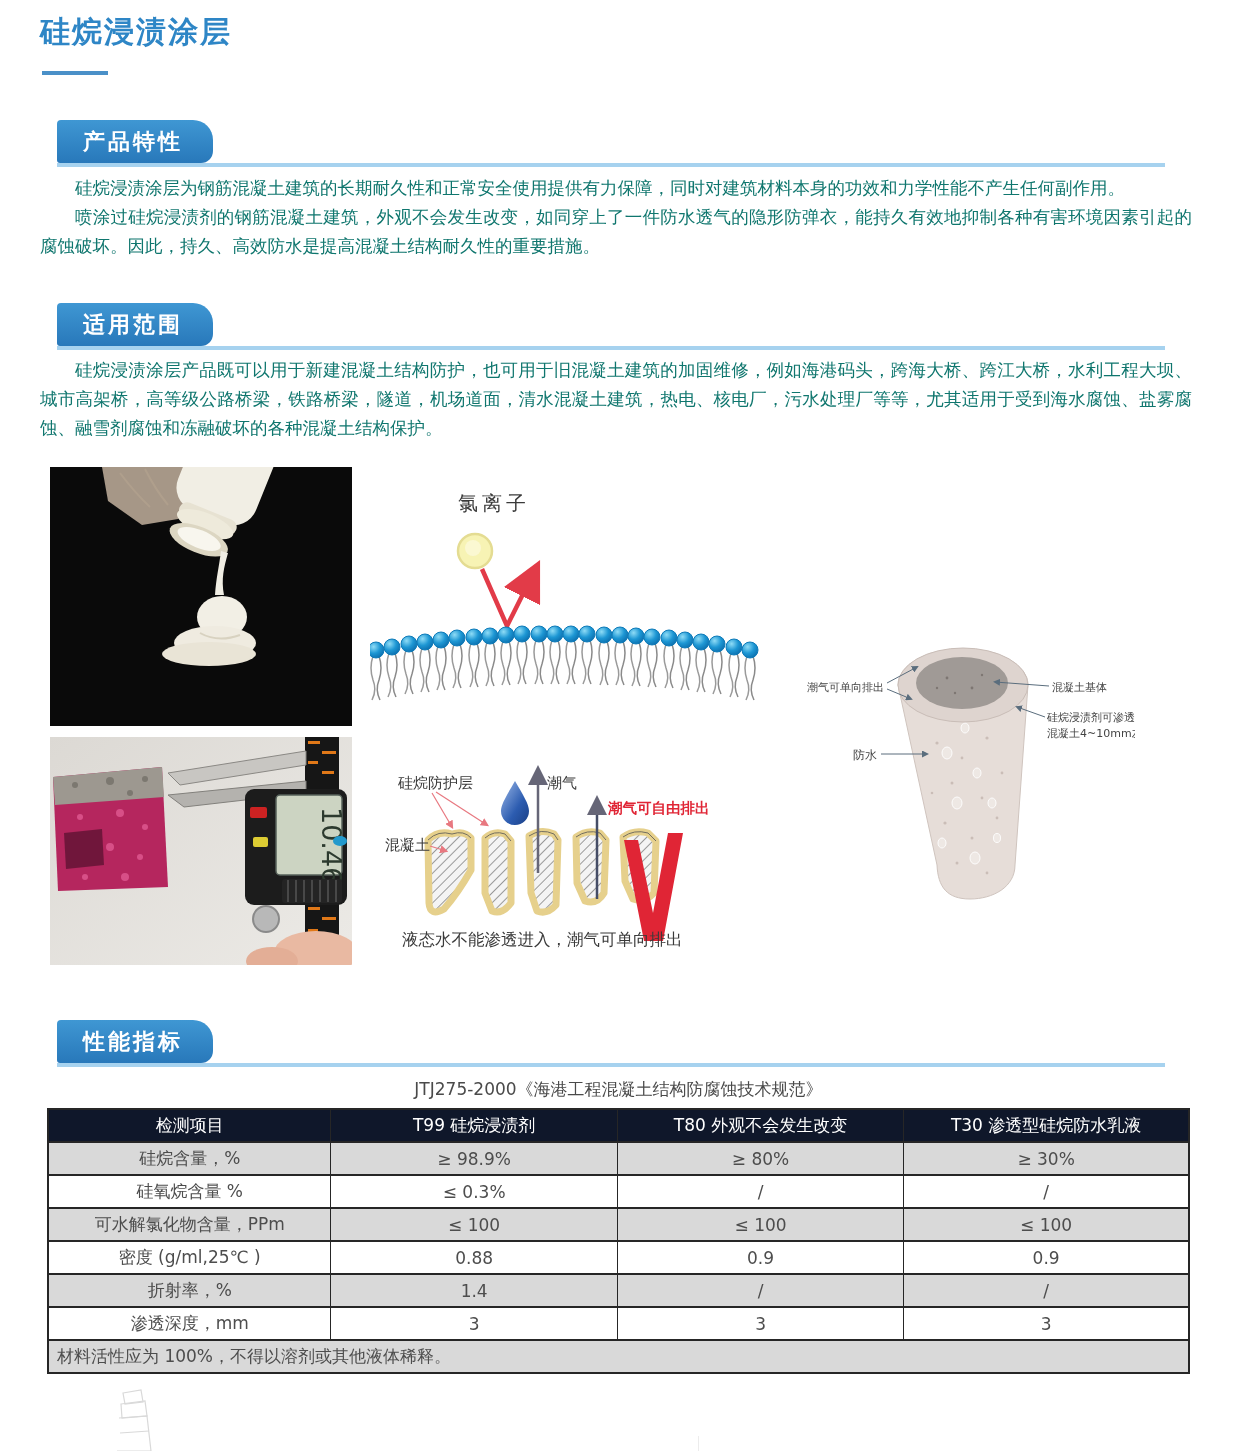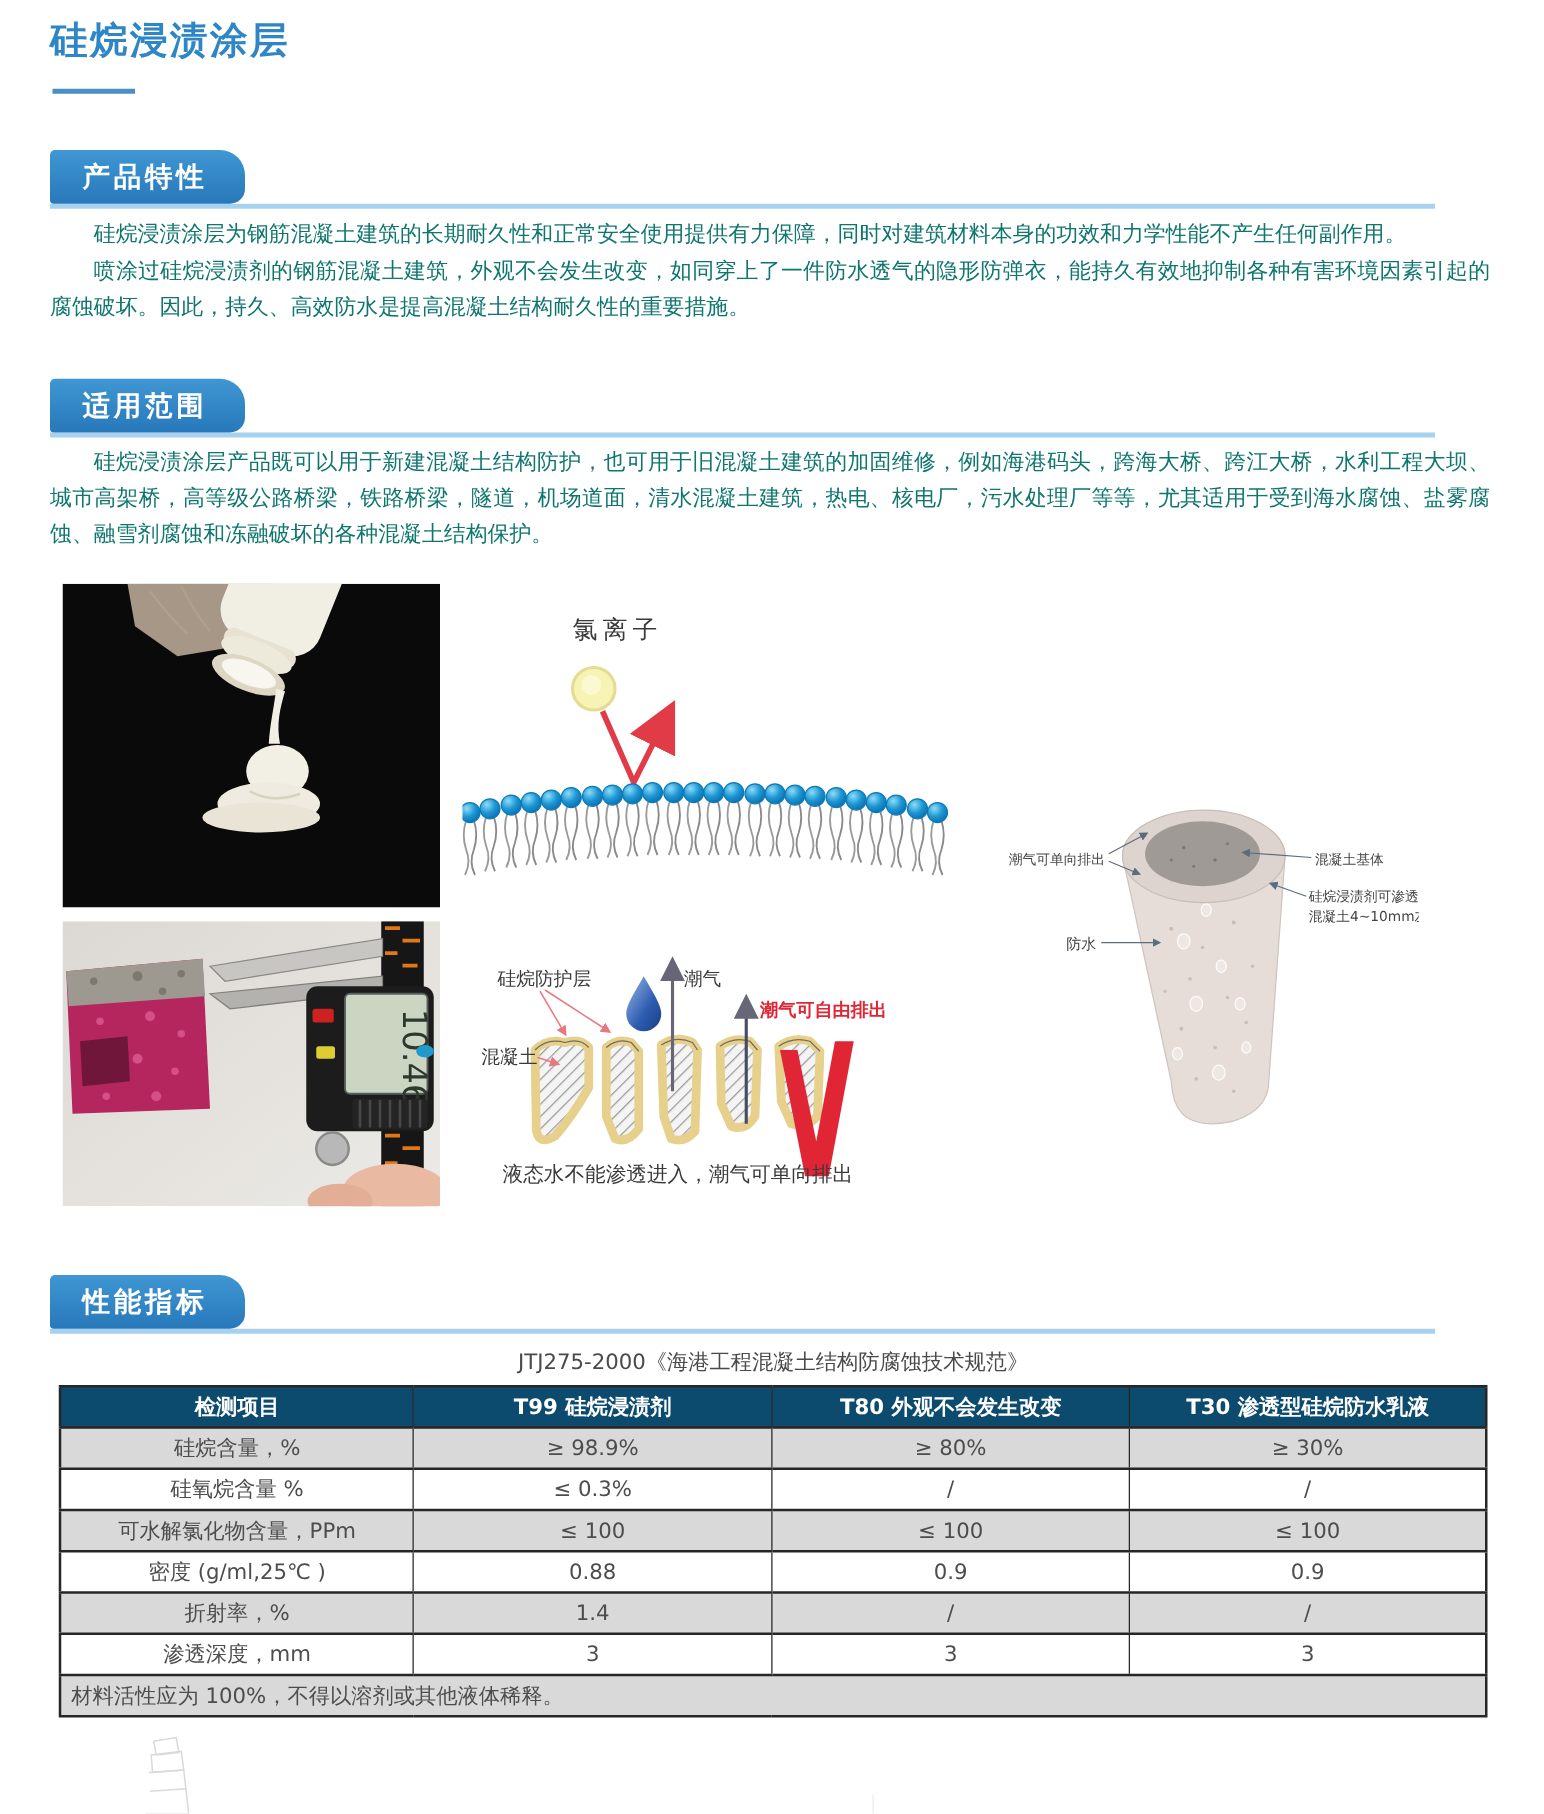--- a/index.html
+++ b/index.html
@@ -4,38 +4,38 @@
 <style>
   * { margin:0; padding:0; box-sizing:border-box; }
   html,body { background:#ffffff; }
   body { font-family:"DejaVu Sans","Liberation Sans",sans-serif; color:#555; }
   .page { position:relative; width:1235px; height:1451px; background:#fff; overflow:hidden;border-radius:26px; }
 
   .doc-title { position:absolute; left:40px; top:12px; font-size:30px; font-weight:bold;
                color:#2e86c6; letter-spacing:2px; }
   .title-rule { position:absolute; left:42px; top:71px; width:66px; height:4px; background:#4a90c8; }
 
-  .sec-head { position:absolute; left:40px; width:1108px; border-bottom:4px solid #a6d2ef; }
+  .sec-head { position:absolute; left:57px; width:1108px; border-bottom:4px solid #a6d2ef; }
   .sec-badge { display:inline-block; background:linear-gradient(180deg,#3f97d3,#2878ba);
                color:#fff; font-size:22px; font-weight:bold; letter-spacing:3px;
                padding:7px 30px 6px 26px; border-radius:4px 20px 12px 3px; }
 
   .para-block { position:absolute; left:40px; width:1152px; font-size:17.5px; line-height:29px;
                 color:#0f766e; text-align:justify; }
   .para-block p { text-indent:2em; }
 
   .std-caption { position:absolute; left:47px; top:1078px; width:1143px; text-align:center;
                  font-size:17px; color:#4a4a4a; }
 
   table.spec { position:absolute; left:47px; top:1108px; width:1143px; border-collapse:collapse;
                font-size:17px; color:#4d4d4d; table-layout:fixed; }
   table.spec th, table.spec td { border:1px solid #262626; text-align:center; padding:4px 6px; }
   table.spec tr { height:32px; }
   table.spec thead tr { height:33px; }
-  table.spec th { background:#0c4a6e; color:#fff; font-weight:bold; border-bottom:2px solid #262626; }
+  table.spec th { background:#0f172a; color:#fff; font-weight:normal; border-bottom:2px solid #262626; }
   table.spec tr.gray td { background:#d9d9d9; }
   table.spec td.foot { text-align:left; background:#d9d9d9; padding-left:8px; }
   table.spec { border:2px solid #262626; }
   table.spec td, table.spec th { border-top-width:2px; border-bottom-width:2px; }
 
   .img-abs { position:absolute; }
   svg text { font-family:"DejaVu Sans","Liberation Sans",sans-serif; }
   .faint-line { position:absolute; left:698px; top:1436px; width:1px; height:15px; background:#ececec; }
 </style>
 </head>

